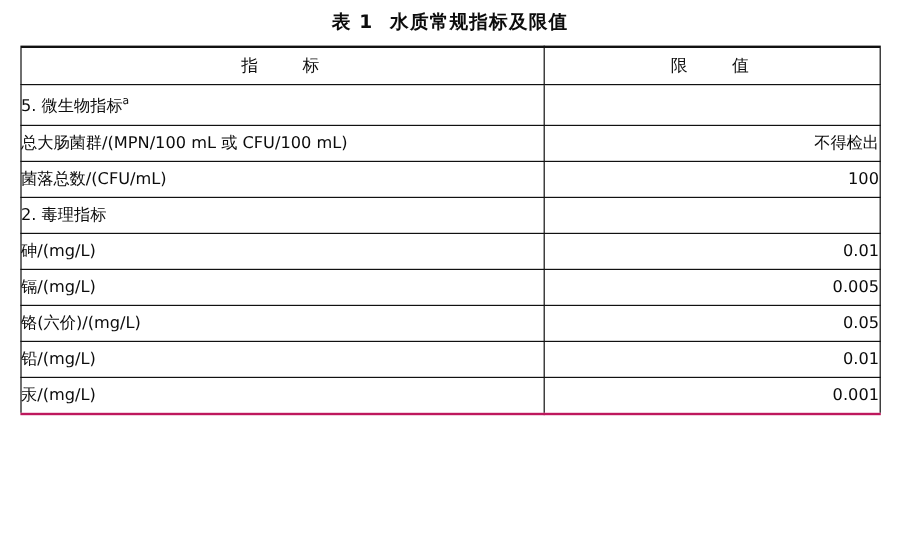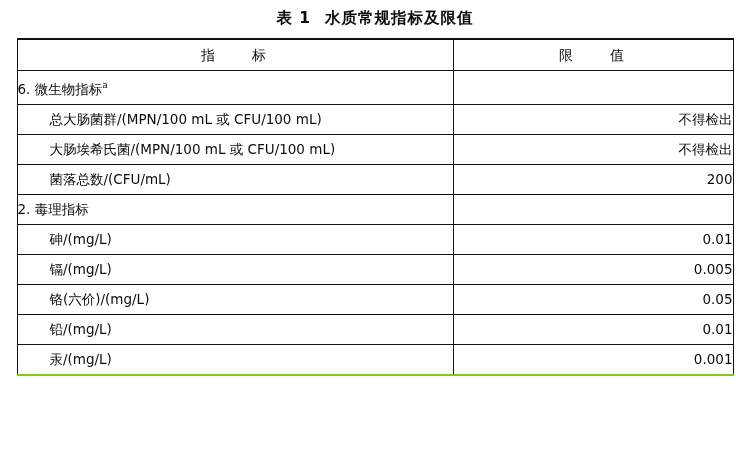--- a/index.html
+++ b/index.html
@@ -53,28 +53,27 @@
   table.water-table thead th {
     height: 30px;
     line-height: 30px;
     text-align: center;
     font-size: 14px;
     letter-spacing: 3px;
   }
   
   table.water-table {
     border-top: 2px solid #111;
-    border-bottom: 2px solid #84cc16;
+    border-bottom: 2px solid #be185d;
   }
   td.ind {
     text-align: left;
     padding-left: 12px;
   }
   td.ind.sub {
-    padding-left: 32px;
   }
   td.val {
     text-align: right;
   }
   td.blank {
     border-left: 1px solid #111;
   }
   .sup {
     font-size: 9px;
     vertical-align: super;
@@ -95,34 +94,30 @@
       <col class="c-lim">
     </colgroup>
     <thead>
       <tr>
         <th>指　　标</th>
         <th>限　　值</th>
       </tr>
     </thead>
     <tbody id="tbody">
         <tr>
-          <td class="ind"><span>6.  微生物指标</span><span class="sup">a</span></td>
+          <td class="ind"><span>5.  微生物指标</span><span class="sup">a</span></td>
           <td class="val blank"></td>
         </tr>
         <tr>
           <td class="ind sub"><span>总大肠菌群/(MPN/100 mL 或 CFU/100 mL)</span></td>
           <td class="val">不得检出</td>
         </tr>
         <tr>
-          <td class="ind sub"><span>大肠埃希氏菌/(MPN/100 mL 或 CFU/100 mL)</span></td>
-          <td class="val">不得检出</td>
-        </tr>
-        <tr>
           <td class="ind sub"><span>菌落总数/(CFU/mL)</span></td>
-          <td class="val">200</td>
+          <td class="val">100</td>
         </tr>
         <tr>
           <td class="ind"><span>2.  毒理指标</span></td>
           <td class="val blank"></td>
         </tr>
         <tr>
           <td class="ind sub"><span>砷/(mg/L)</span></td>
           <td class="val">0.01</td>
         </tr>
         <tr>

